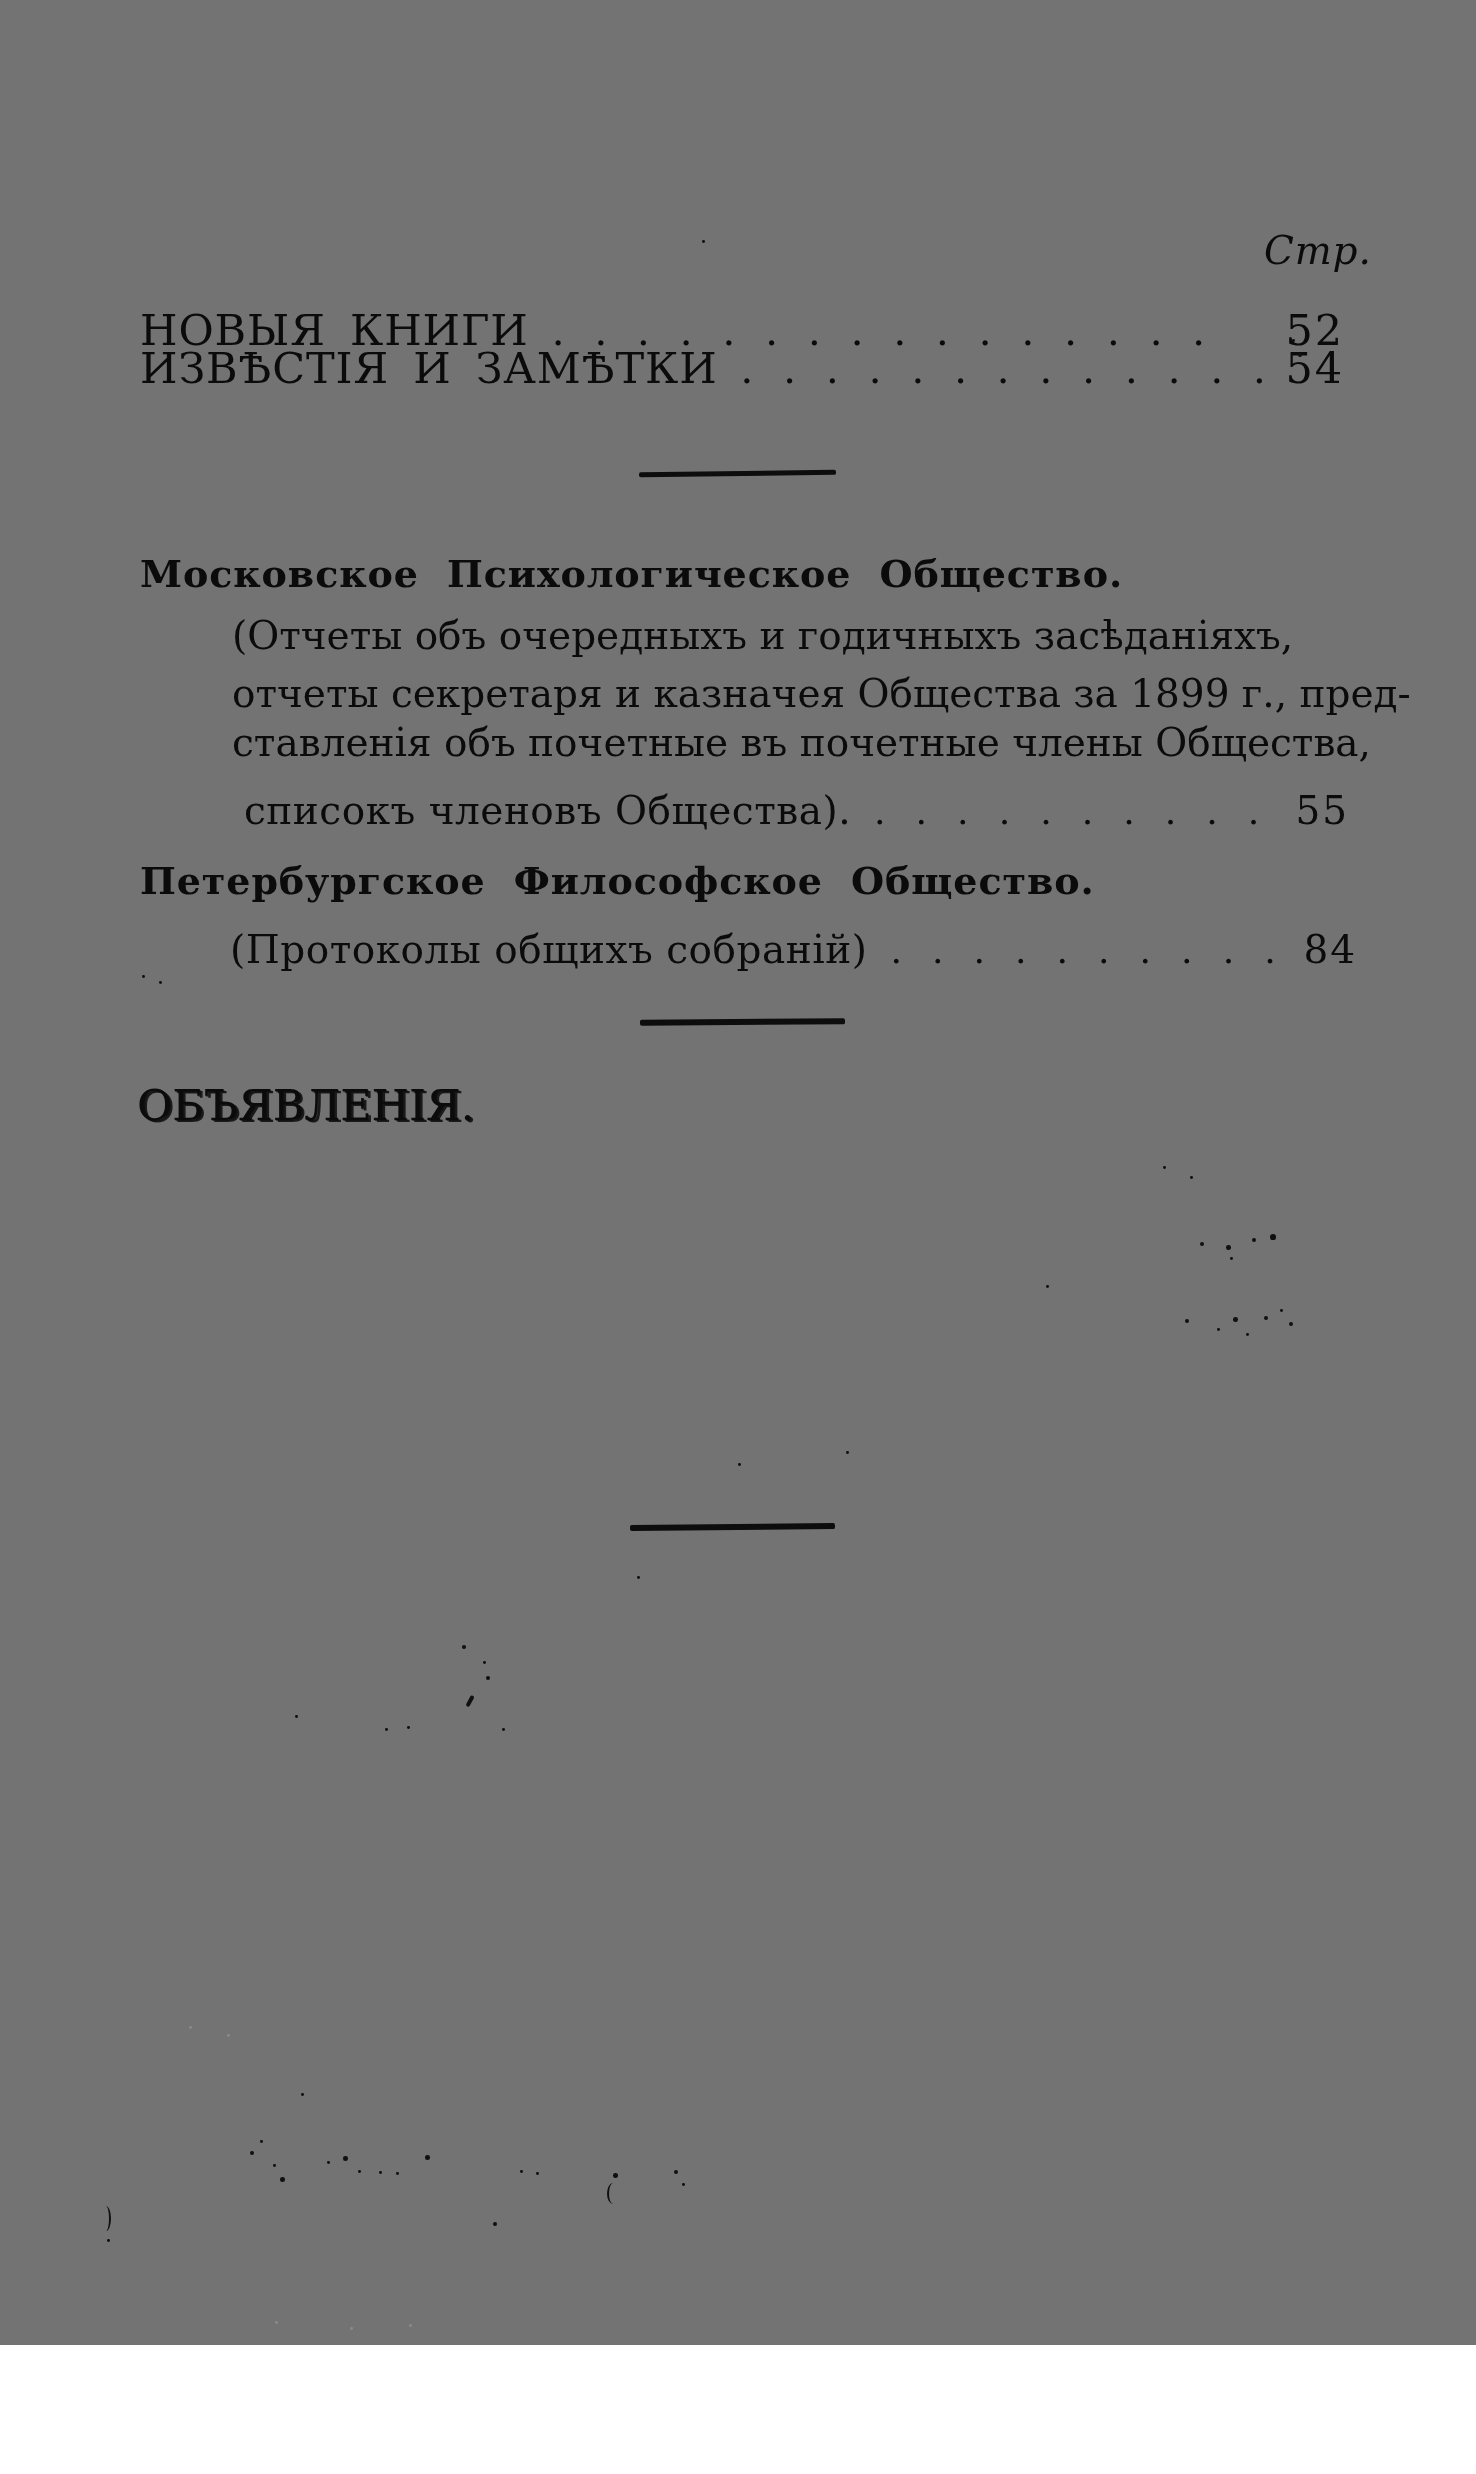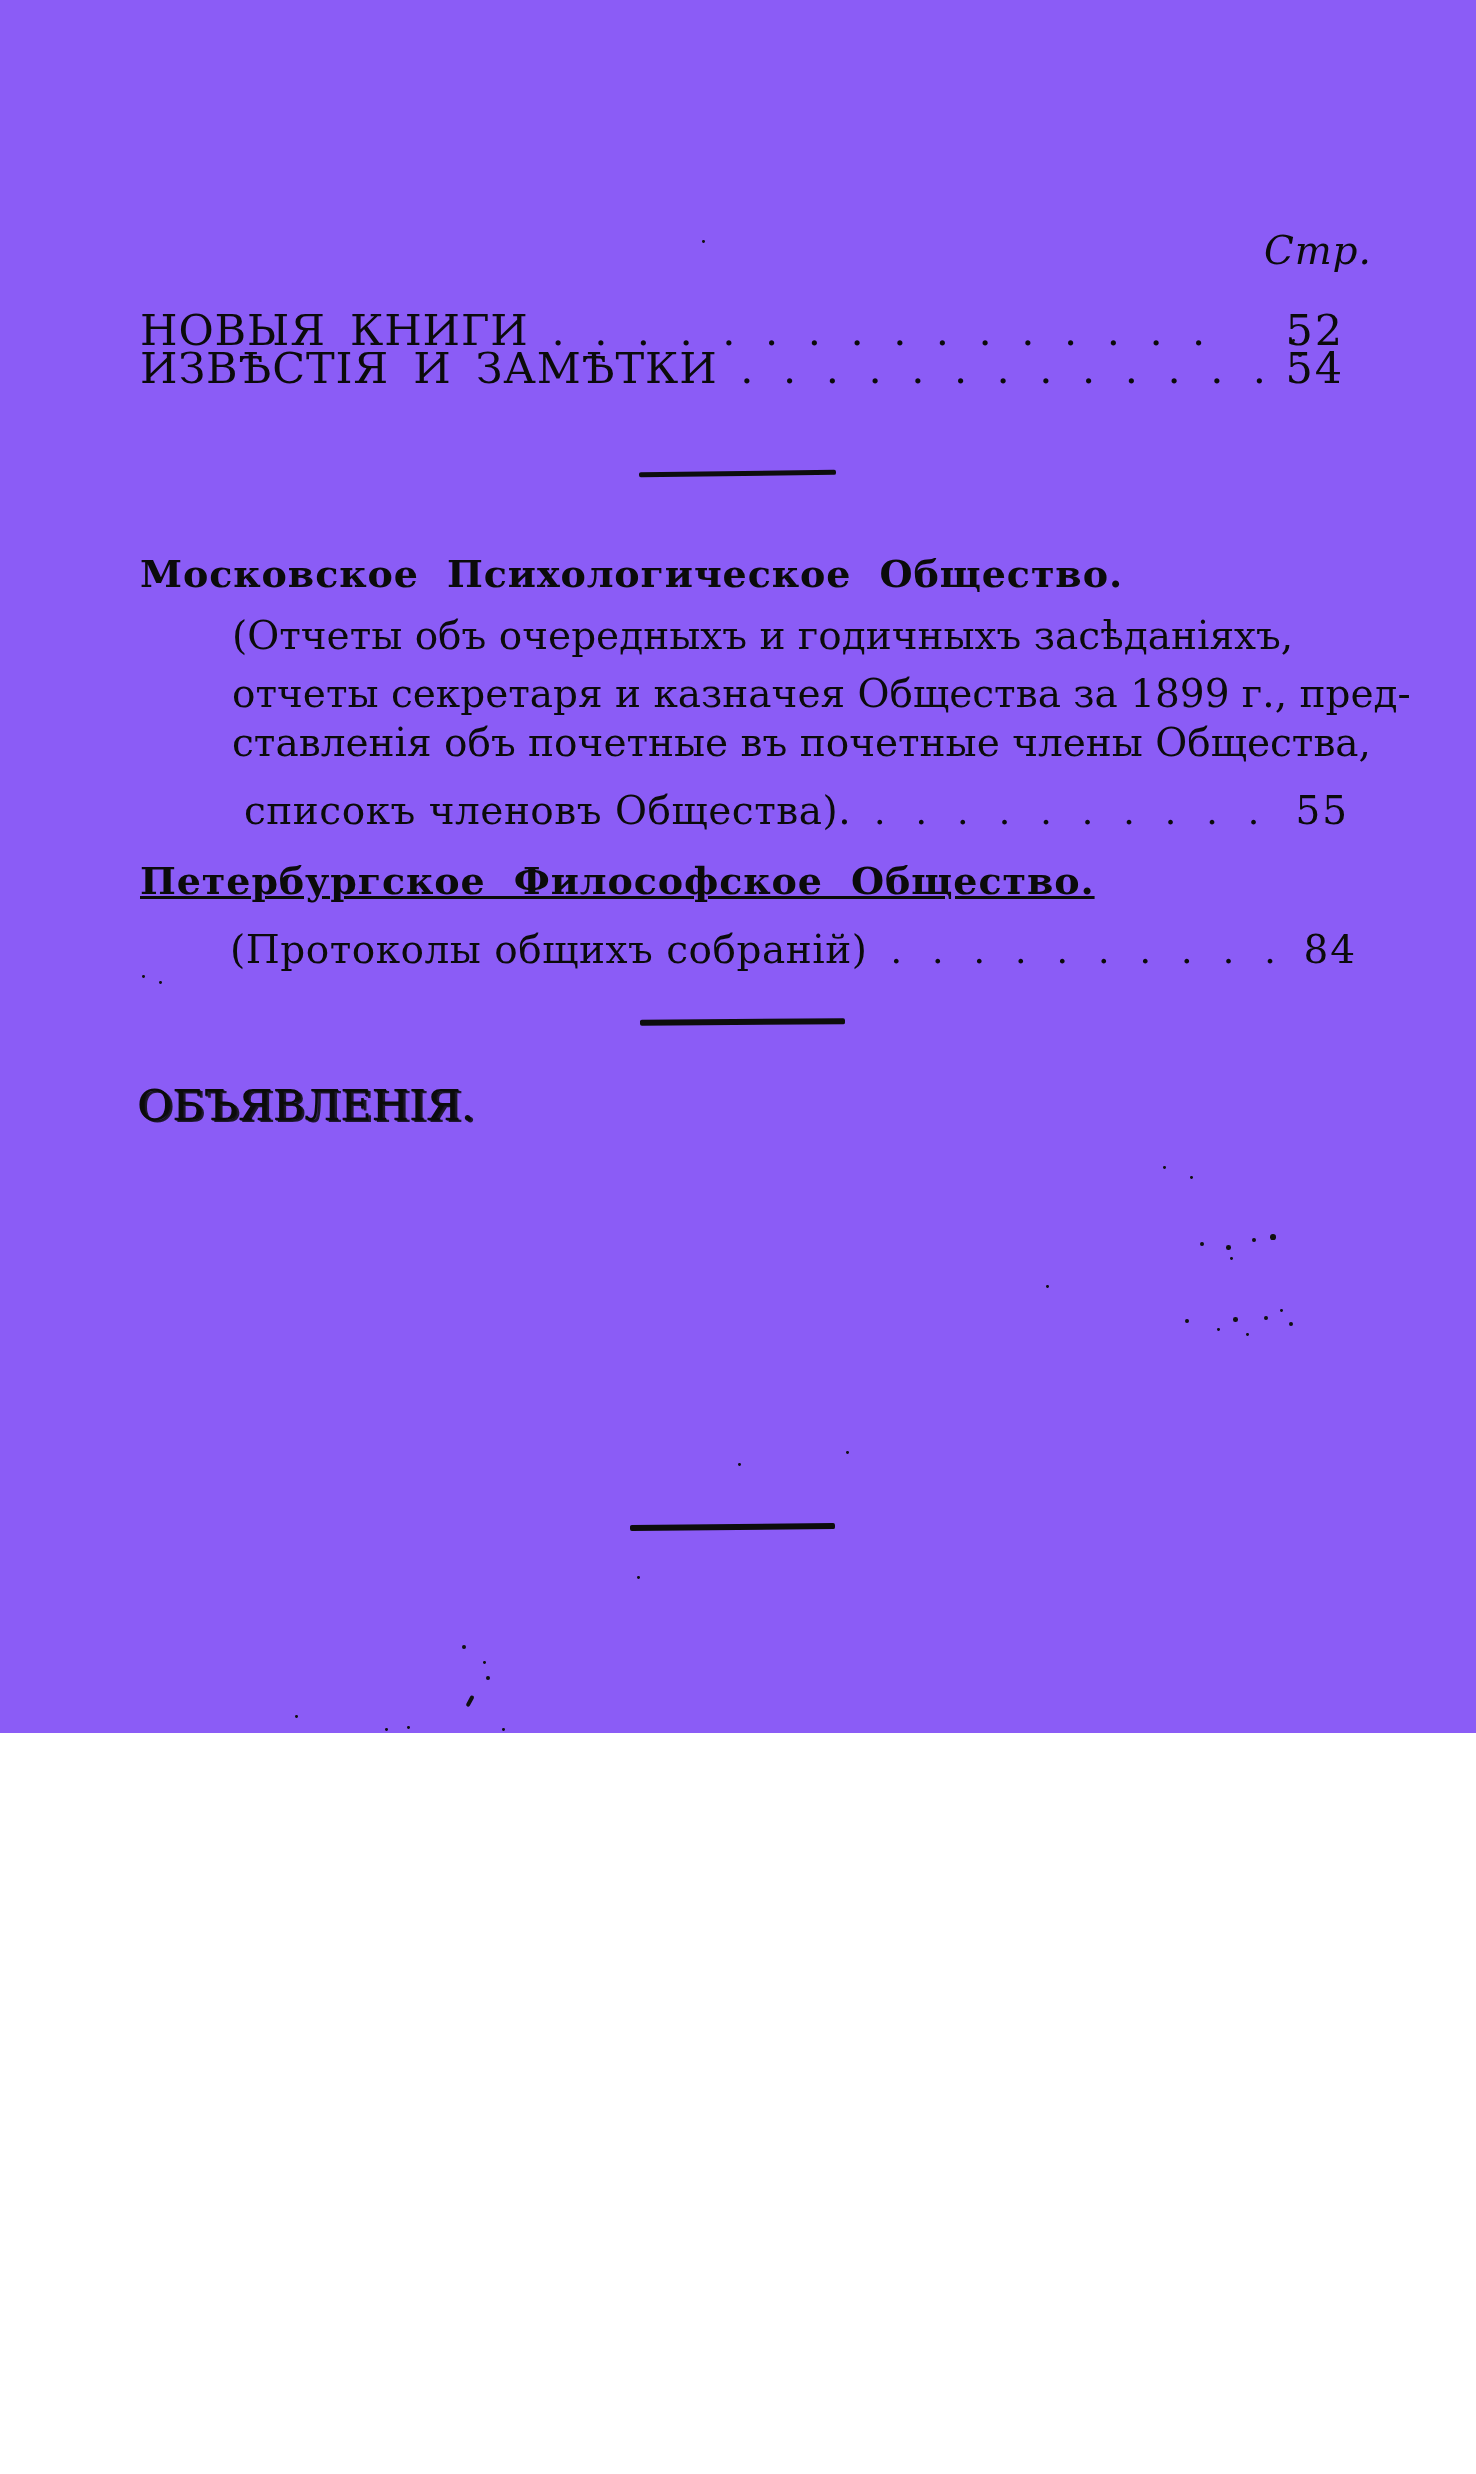--- a/index.html
+++ b/index.html
@@ -1,19 +1,19 @@
 <!DOCTYPE html>
 <html style="font-size:15px"><head>
 <meta charset="utf-8">
 <style>
   html,body{margin:0;padding:0;background:#ffffff;}
   .page{
     position:relative;
-    width:1477px;height:1733px;
-    background:#8b5cf6;
+    width:1477px;height:2345px;
+    background:#737373;
     font-family:"DejaVu Serif","Liberation Serif",serif;
     color:#0b0b0b;
     overflow:hidden;
   }
   .abs{position:absolute;}
   
   .col-label{
     top:230px;left:1264px;width:104px;
     font-style:italic;font-size:39px;line-height:42px;
     letter-spacing:0.9px;
@@ -103,21 +103,21 @@
   <div class="abs sec-heading" style="top:552px;">Московское Психологическое Общество.</div>
   <div class="abs body-line" style="top:613px;">(Отчеты объ очередныхъ и годичныхъ засѣданіяхъ,</div>
   <div class="abs body-line" style="top:671px;">отчеты секретаря и казначея Общества за 1899 г., пред-</div>
   <div class="abs body-line" style="top:720px;">ставленія объ почетные въ почетные члены Общества,</div>
   <div class="abs tail-row" style="top:788px;left:232px;width:1105px;margin-left:12px;">
     <span class="tail">списокъ членовъ Общества).</span>
     <span class="leader">................</span>
     <span class="pagenum">55</span>
   </div>
 
-  <div class="abs sec-heading" style="top:859px;text-decoration:underline;">Петербургское Философское Общество.</div>
+  <div class="abs sec-heading" style="top:859px;">Петербургское Философское Общество.</div>
   <div class="abs tail-row" style="top:927px;left:230px;width:1127px;">
     <span class="tail">(Протоколы общихъ собраній)</span>
     <span class="leader">................</span>
     <span class="pagenum">84</span>
   </div>
 
   <div class="rule rule-2"></div>
 
   <div class="abs footer-heading">ОБЪЯВЛЕНІЯ.</div>
 

